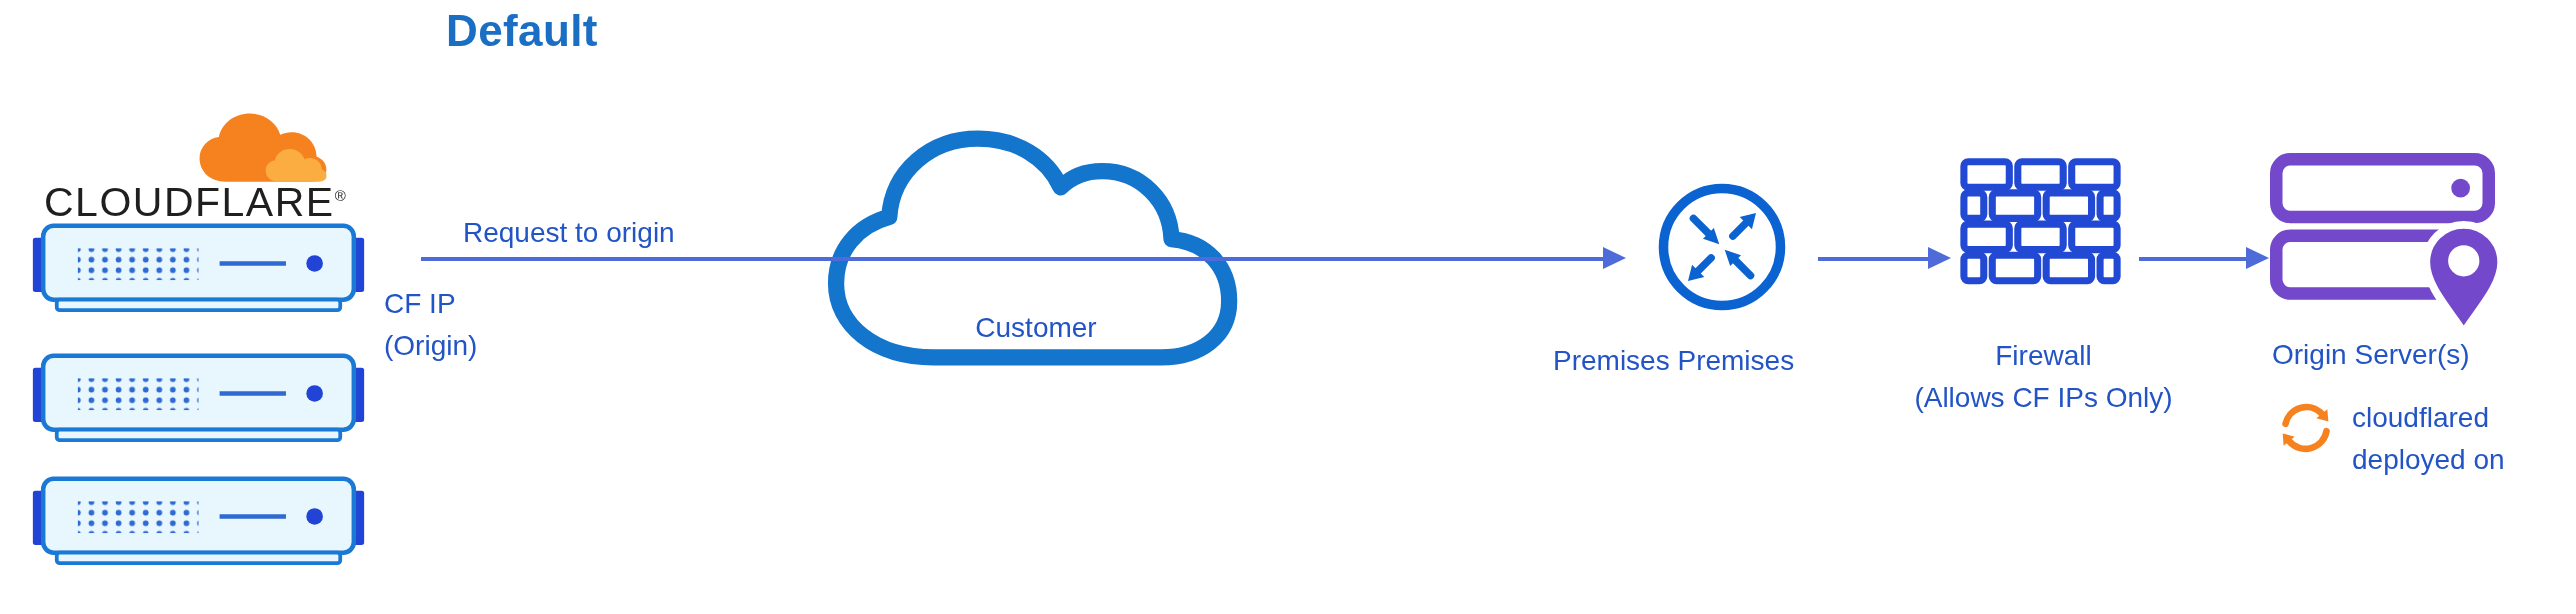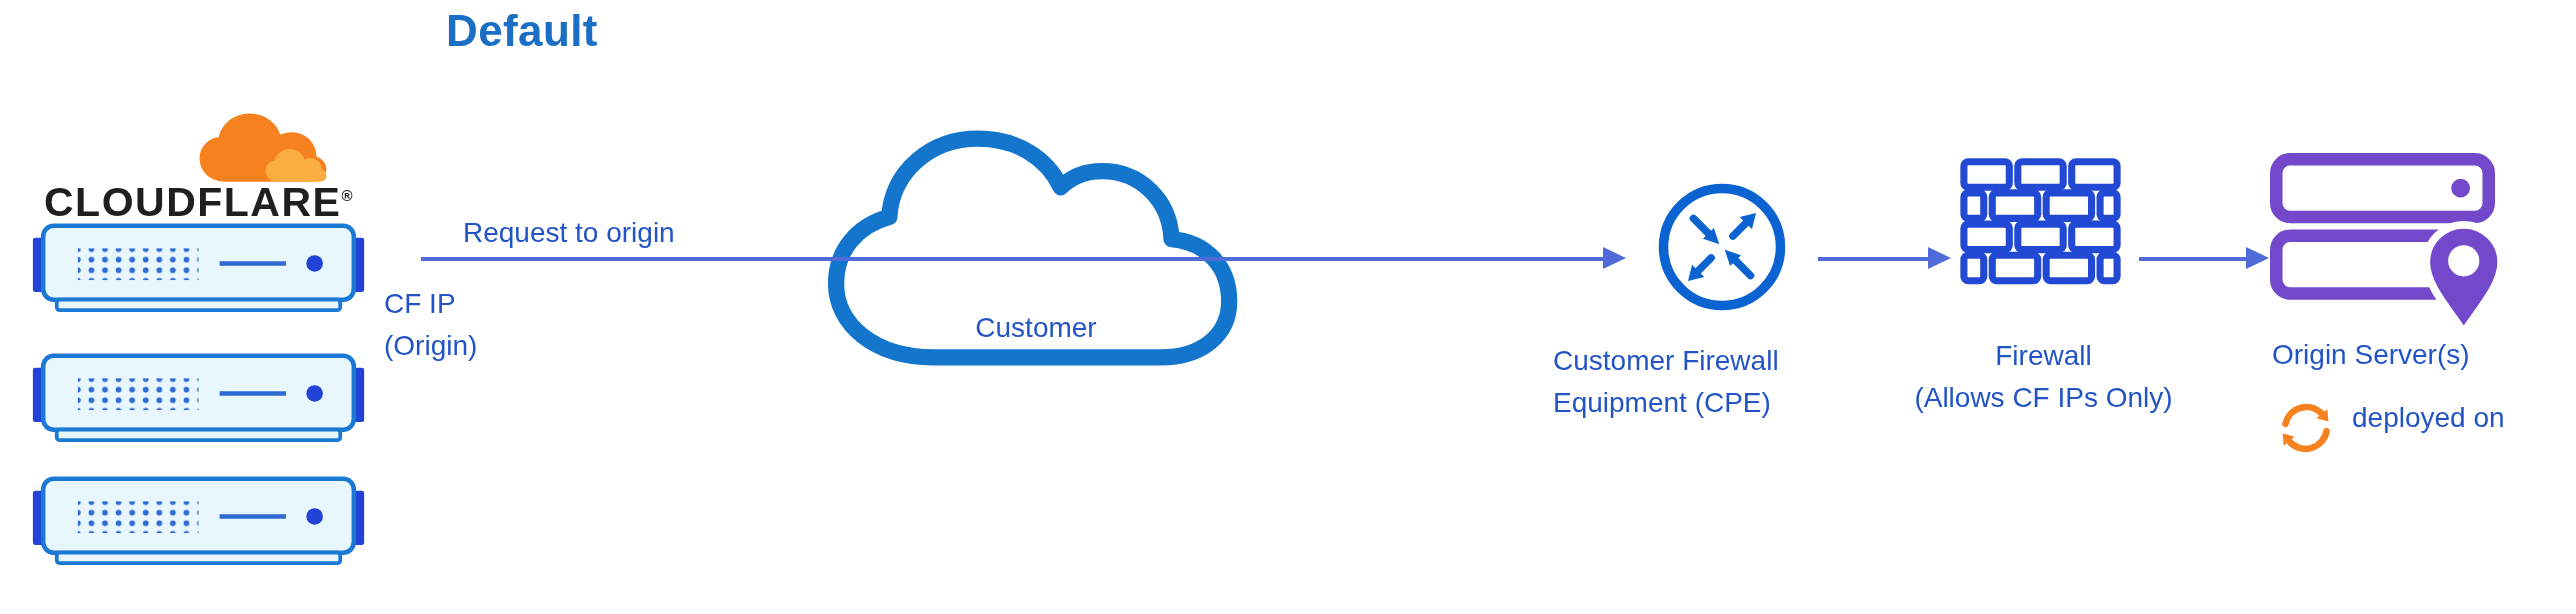--- a/index.html
+++ b/index.html
@@ -17,21 +17,21 @@
   .center{text-align:center;}
   .hline{position:absolute;height:3.8px;background:var(--arrow-blue);z-index:3;}
   .ahead{
     position:absolute;width:0;height:0;z-index:3;
     border-left:23px solid var(--arrow-blue);
     border-top:11.4px solid transparent;border-bottom:11.4px solid transparent;
   }
   .icon-svg{position:absolute;z-index:2;}
   .server{position:absolute;width:333px;height:95px;z-index:2;}
   #wordmark{
-    left:44px;top:179px;font-size:41px;font-weight:bold;
+    left:44px;top:179px;font-size:41px;font-weight:normal;
     letter-spacing:1.5px;color:var(--wordmark-black);z-index:4;
   }
   #wordmark sup{font-size:15px;}
   .lines span{display:block;}
 </style>
 </head>
 <body>
 
 <svg width="0" height="0" style="position:absolute" aria-hidden="true">
   <defs>
@@ -94,22 +94,21 @@
     <line x1="42" y1="58" x2="31" y2="69"></line>
   </g>
   <g fill="var(--cpe-blue)">
     <polygon points="48,48 36,44 44,36"></polygon>
     <polygon points="52,52 64,56 56,64"></polygon>
     <polygon points="75,25 63,28 72,37"></polygon>
     <polygon points="25,75 37,72 28,63"></polygon>
   </g>
 </svg>
 <div class="abs blue-label lines" style="left:1553px;top:340px">
-  <span>Customer Firewall</span>
-  <span>Equipment (CPE)</span>
+  <span>Premises Premises</span>
 </div>
 
 <div class="hline" style="left:1818px;top:257px;width:110px"></div>
 <div class="ahead" style="left:1928px;top:247px"></div>
 
 <svg class="icon-svg" style="left:1958px;top:156px;width:165px;height:139px" viewBox="0 0 116 98">
   <g fill="#ffffff" stroke="var(--firewall-blue)" stroke-width="5">
     <rect x="4" y="4" width="32" height="18" rx="3"></rect>
     <rect x="42" y="4" width="32" height="18" rx="3"></rect>
     <rect x="80" y="4" width="32" height="18" rx="3"></rect>
@@ -143,15 +142,16 @@
 </svg>
 <div class="abs blue-label" style="left:2272px;top:334px">Origin Server(s)</div>
 
 <svg class="icon-svg" style="left:2273px;top:395px;width:65px;height:65px" viewBox="0 0 64 64">
   <path d="M12.3,28.4 A21,21 0 0 1 48.1,18.5" fill="none" stroke="var(--cf-orange)" stroke-width="6.5" stroke-linecap="round"></path>
   <polygon points="54.5,26.2 42.7,23 53.5,14" fill="var(--cf-orange)"></polygon>
   <path d="M52.7,35.6 A21,21 0 0 1 15.9,45.5" fill="none" stroke="var(--cf-orange)" stroke-width="6.5" stroke-linecap="round"></path>
   <polygon points="9.5,37.8 21.3,41 10.5,50" fill="var(--cf-orange)"></polygon>
 </svg>
 <div class="abs blue-label lines" style="left:2352px;top:397px">
+  <span>cloudflared</span>
   <span>deployed on</span>
 </div>
 
 
 </body></html>

